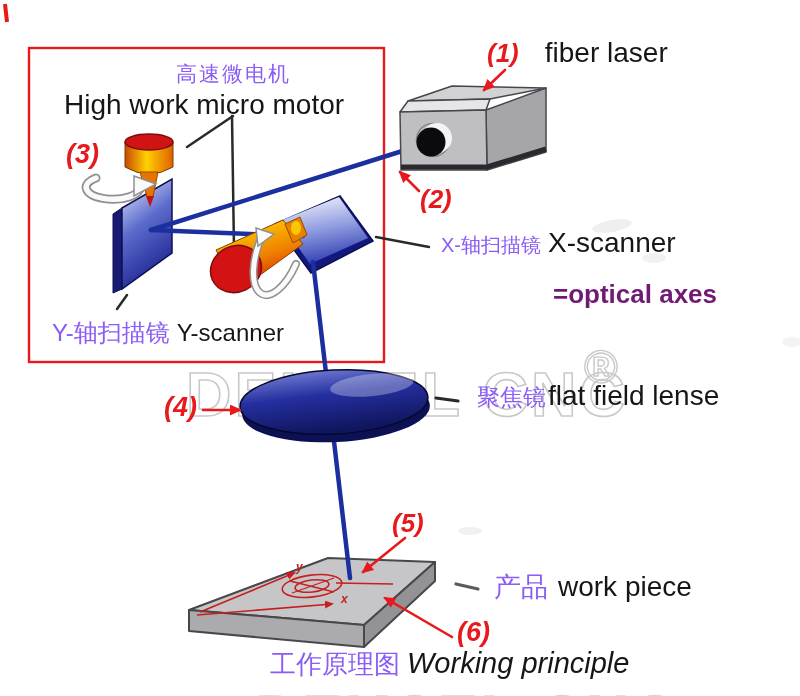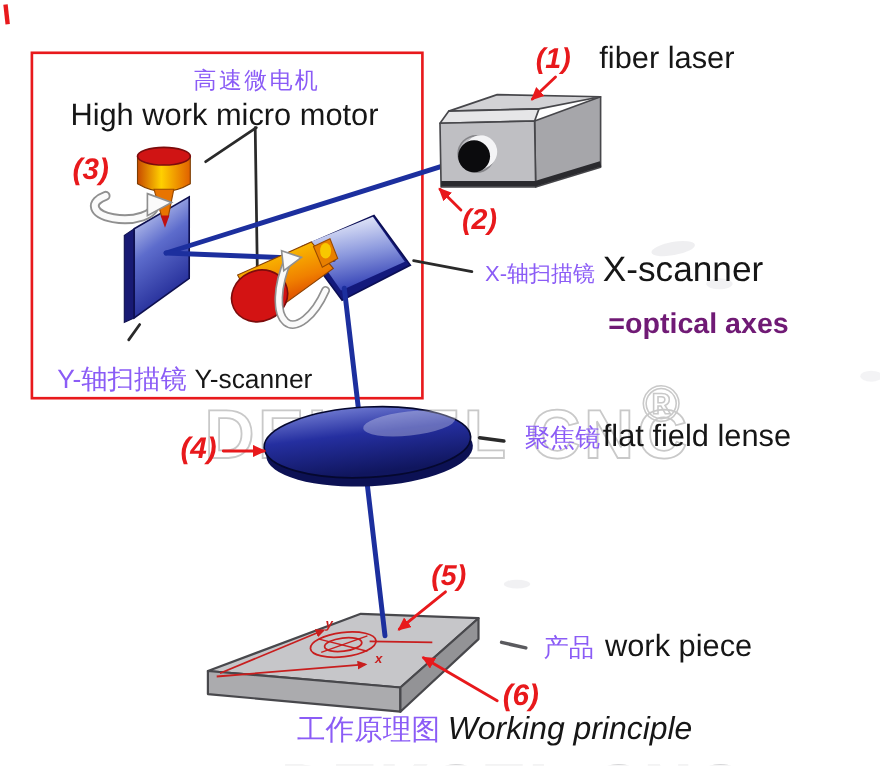--- a/index.html
+++ b/index.html
@@ -17,32 +17,32 @@
   
   #micro-motor-cn{left:176px;top:63px;font-size:21px;letter-spacing:2px;}
   #micro-motor-en{left:64px;top:90px;font-size:28px;}
   #marker-3{left:66px;top:140px;font-size:27px;}
   #fiber-laser-row{left:487px;top:38px;}
   #fiber-laser-row .marker{font-size:26px;}
   #fiber-laser-row .en{font-size:28px;margin-left:26px;}
   #marker-2{left:420px;top:186px;font-size:26px;}
   #x-scanner-row{left:441px;top:228px;}
   #x-scanner-row .cn{font-size:20px;}
-  #x-scanner-row .en{font-size:32px;margin-left:7px;}
+  #x-scanner-row .en{font-size:28px;margin-left:7px;}
   #optical-axes{left:553px;top:281px;font-size:26px;font-weight:700;color:#701a75;}
   #y-scanner-row{left:52px;top:320px;}
-  #y-scanner-row .cn{font-size:24px;margin-top:13px;}
+  #y-scanner-row .cn{font-size:24px;}
   #y-scanner-row .en{font-size:24px;margin-left:7px;}
   #marker-4{left:164px;top:393px;font-size:27px;}
   #lens-row{left:477px;top:381px;}
   #lens-row .cn{font-size:23px;}
   #lens-row .en{font-size:28px;margin-left:2px;}
   #marker-5{left:392px;top:510px;font-size:26px;}
   #work-piece-row{left:494px;top:572px;}
-  #work-piece-row .cn{font-size:23px;}
+  #work-piece-row .cn{font-size:27px;}
   #work-piece-row .en{font-size:28px;margin-left:10px;}
   #marker-6{left:457px;top:618px;font-size:27px;}
   #caption-row{left:270px;top:648px;}
   #caption-row .cn{font-size:26px;}
   #caption-row .en{font-size:29px;margin-left:7px;font-style:italic;}
   #axis-y{left:296px;top:561px;}
   #axis-x{left:341px;top:593px;}
 </style>
 </head>
 <body>

